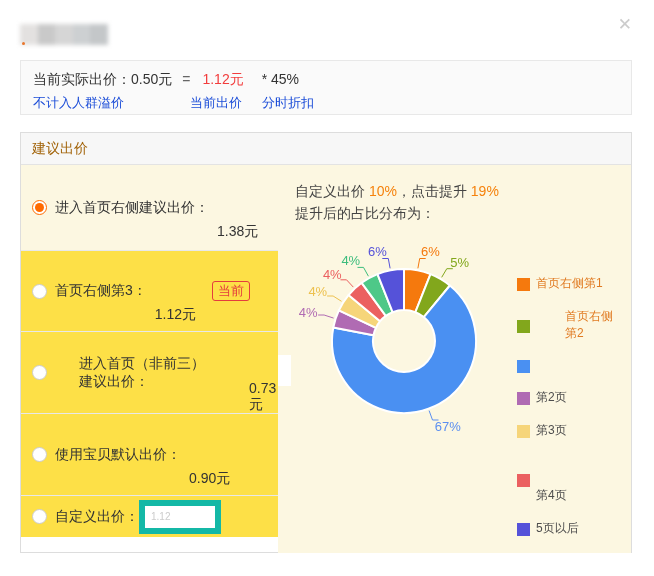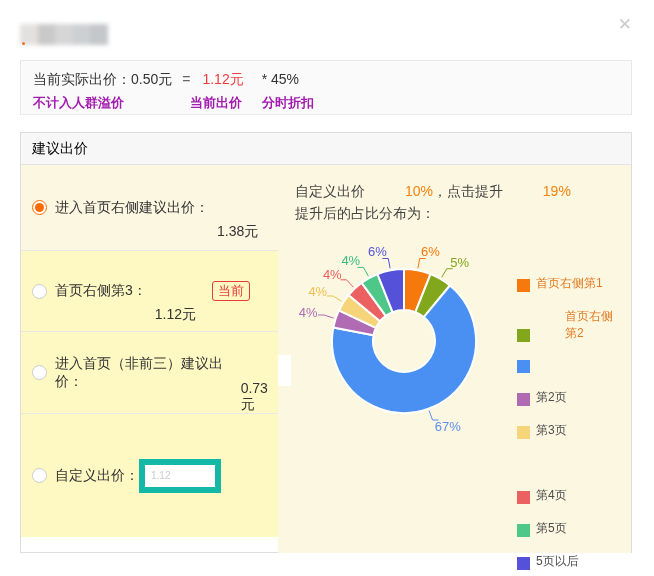--- a/index.html
+++ b/index.html
@@ -13,57 +13,57 @@
 
   .close-x{position:absolute;right:22px;top:16px;font-size:17px;font-weight:bold;color:#ccc;cursor:pointer;line-height:1;}
 
   
   .summary{position:absolute;left:20px;top:60px;width:612px;height:55px;background:#fafafa;
            border:1px solid #e8e8e8;box-sizing:border-box;padding-left:17px;}
   .sum1{position:absolute;left:12px;top:10px;font-size:14px;white-space:nowrap;}
   .sum1 .eq{color:#666;margin:0 12px 0 10px;}
   .sum1 .bid{color:#f23c3c;}
   .sum1 .mult{margin-left:18px;color:#333;}
-  .sum2{position:absolute;left:12px;top:33px;font-size:13px;color:#a21caf;white-space:nowrap;font-weight:bold;}
+  .sum2{position:absolute;left:12px;top:33px;font-size:13px;color:#1d4ed8;white-space:nowrap;}
   .sum2 .n2{margin-left:66px;}
   .sum2 .n3{margin-left:20px;}
 
   
   .main{position:absolute;left:20px;top:132px;width:612px;height:421px;border:1px solid #ddd;box-sizing:border-box;}
   .main-header{height:31px;line-height:31px;background:#f7f7f7;border-bottom:1px solid #e3e3e3;
-               padding-left:11px;font-size:14px;color:#000000;}
+               padding-left:11px;font-size:14px;color:#a16207;}
   .main-content{position:relative;height:388px;}
 
   .right-panel{position:absolute;left:257px;top:0;right:0;bottom:0;background:#fcf7e1;}
 
   .left-col{position:absolute;left:0;top:0;bottom:16px;width:257px;display:flex;flex-direction:column;}
-  .opt{display:flex;align-items:center;padding-left:11px;background:#fef9c3;box-sizing:border-box;font-size:14px;}
+  .opt{display:flex;align-items:center;padding-left:11px;background:#fde047;box-sizing:border-box;font-size:14px;}
   .opt.sel{background:#fcf7e1;}
   .opt + .opt{border-top:1px solid #e8e8e8;}
-  .r1{height:85px;} .r2{height:81px;} .r3{height:82px;} .r4{height:82px;} .r5{flex:1;}
+  .r1{height:85px;} .r2{height:81px;} .r3{height:82px;gap:24px;} .r4{height:82px;} .r5{flex:1;}
   .radio{width:13px;height:13px;border:1px solid #ccc;border-radius:50%;background:#fff;
          margin-right:8px;flex:none;position:relative;}
   .radio.on{border-color:#ff6a00;}
   .radio.on::after{content:"";position:absolute;left:2px;top:2px;width:9px;height:9px;border-radius:50%;background:#ff6a00;}
   .opt .price{margin-left:8px;margin-top:48px;}
   .badge{margin-left:16px;color:#e43d3d;border:1px solid #e43d3d;border-radius:3px;
          font-size:13px;padding:1px 5px;line-height:16px;}
   .custom-input{width:58px;height:18px;border:6px solid #14b8a6;padding:2px 6px;
                 font-size:10px;color:#333;outline:none;}
   .custom-input::placeholder{color:#ccc;}
 
   .notch{position:absolute;left:257px;top:190px;width:13px;height:31px;background:#fff;z-index:2;}
 
   .forecast{position:absolute;left:274px;top:15px;font-size:14px;line-height:22px;color:#444;}
-  .hl{color:#f5820c;margin-left:36px;}
+  .hl{color:#f5820c;}
 
   .chart-svg{position:absolute;left:267px;top:75px;width:232px;height:200px;}
 
   .legend{position:absolute;left:496px;top:110px;width:100px;}
-  .legend-item{display:flex;align-items:flex-end;margin-bottom:16px;cursor:pointer;}
+  .legend-item{display:flex;align-items:center;margin-bottom:16px;cursor:pointer;}
   .legend-sq{width:13px;height:13px;flex:none;margin-right:6px;margin-top:2px;}
   .legend-label{font-size:12px;line-height:17px;width:68px;word-break:break-all;}
 </style>
 </head>
 <body>
 
 <div class="title-blur">
   <span style="background:#e3e1e0"></span>
     <span style="background:#c9c9c9"></span>
   <span style="background:#d6d6d6"></span>
@@ -97,20 +97,25 @@
       <div class="opt r2">
         <span class="radio"></span>
         <span>首页右侧第3：</span>
         <span class="price">1.12元</span>
         <span class="badge">当前</span>
       </div>
       <div class="opt r3">
         <span class="radio"></span>
         <span>进入首页（非前三）建议出价：</span>
         <span class="price">0.73元</span>
+      </div>
+      <div class="opt r4">
+        <span class="radio"></span>
+        <span>使用宝贝默认出价：</span>
+        <span class="price">0.90元</span>
       </div>
       <div class="opt r5">
         <span class="radio"></span>
         <span>自定义出价：</span>
         <input class="custom-input" type="text" placeholder="1.12" style="">
       </div>
     </div>
 
     <div class="notch"></div>
 
@@ -166,22 +171,18 @@
         </div>
         <div class="legend-item">
           <span class="legend-sq" style="background: rgb(246, 213, 122);"></span>
           <span class="legend-label" style="color: rgb(77, 77, 77);">第3页</span>
         </div>
         <div class="legend-item">
           <span class="legend-sq" style="background: rgb(235, 96, 96);"></span>
           <span class="legend-label" style="color: rgb(77, 77, 77); margin-top: 32px;">第4页</span>
         </div>
         <div class="legend-item">
-          <span class="legend-sq" style="background: rgb(78, 200, 136);"></span>
-          <span class="legend-label" style="color: rgb(77, 77, 77);">第5页</span>
-        </div>
-        <div class="legend-item">
           <span class="legend-sq" style="background: rgb(85, 82, 217);"></span>
           <span class="legend-label" style="color: rgb(77, 77, 77);">5页以后</span>
         </div>
       </div>
   </div>
 </div>
 
 </body></html>

